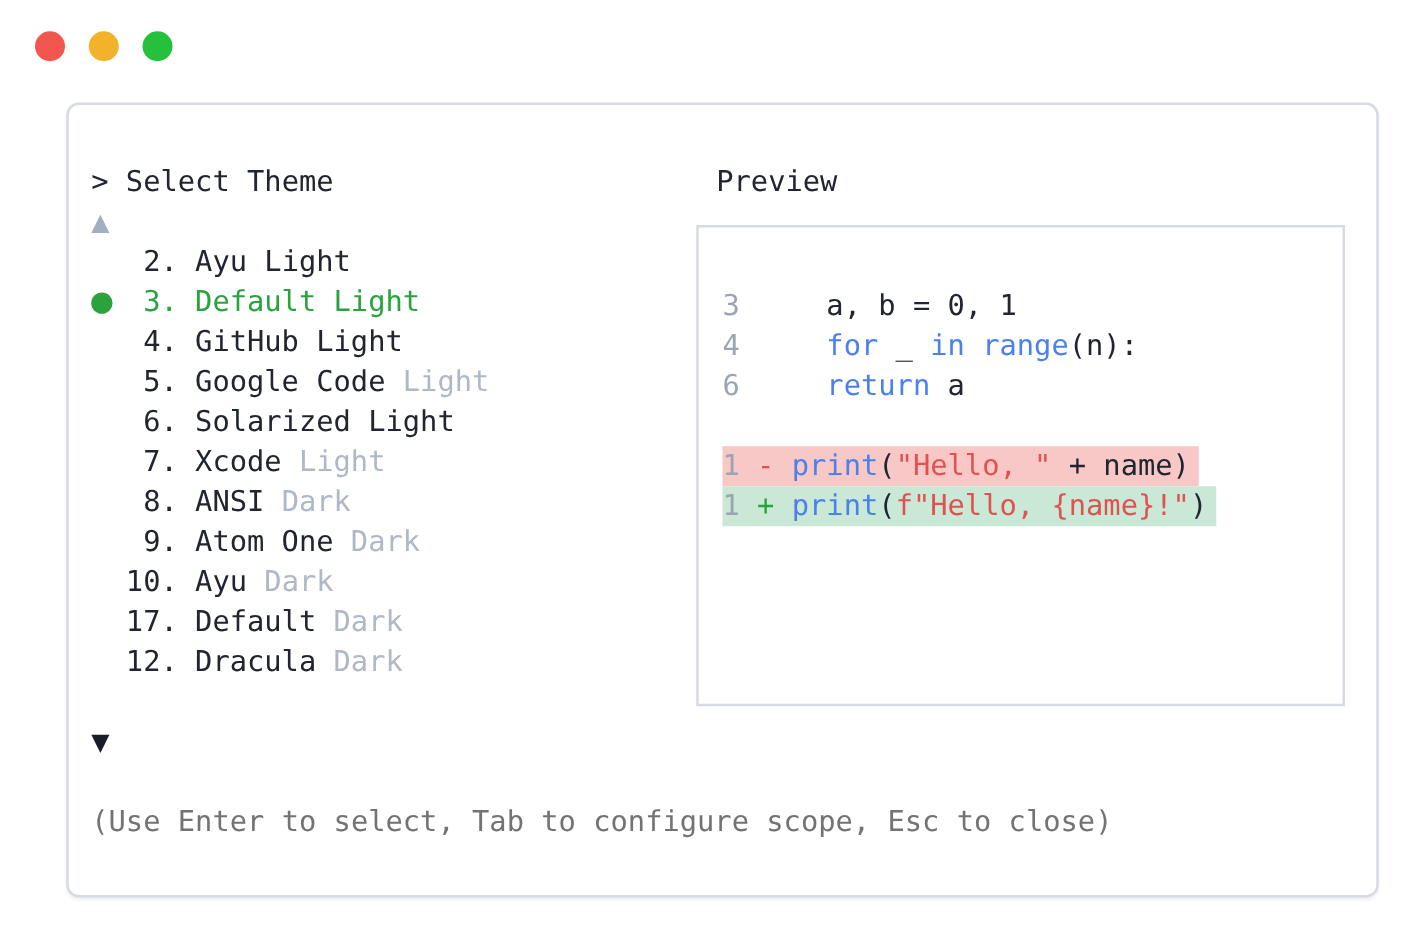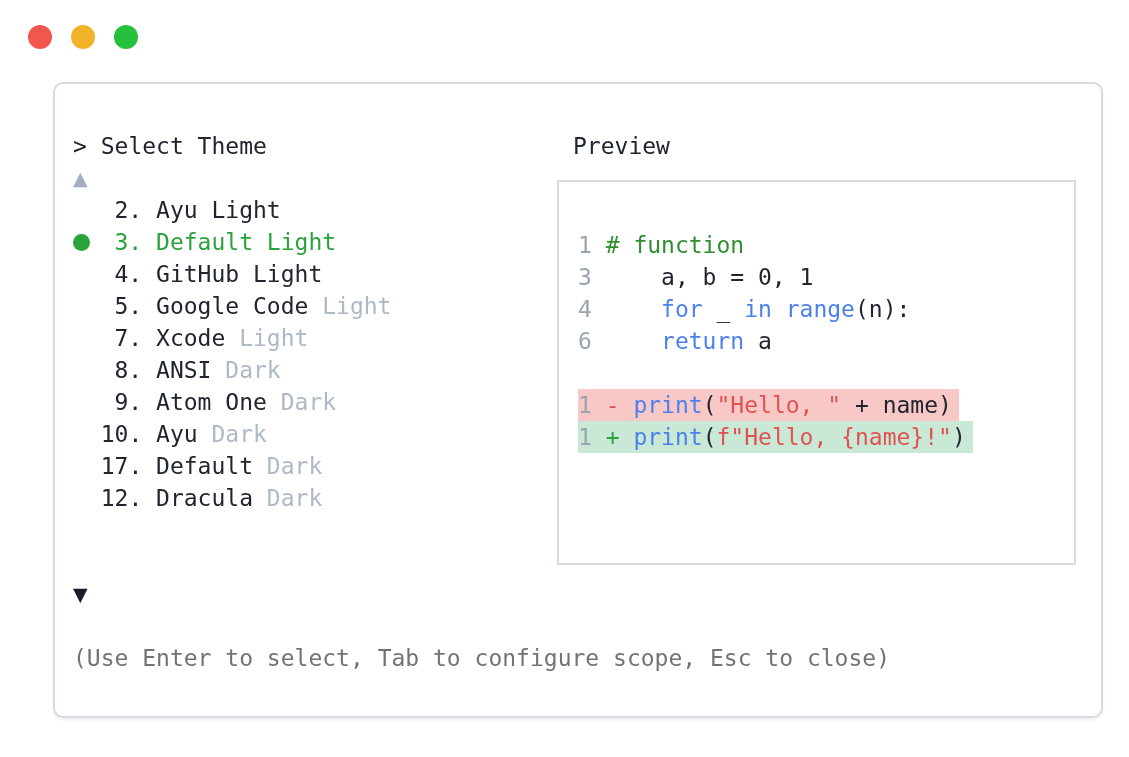--- a/index.html
+++ b/index.html
@@ -187,36 +187,36 @@
 
     <div class="prompt">&gt; Select Theme</div>
 
     <div class="scroll-up">▲</div>
 
     <div class="theme-list">
         <div class="theme-row"><span class="marker"></span><span class="num">2.</span><span class="label">Ayu <span class="variant">Light</span></span></div>
         <div class="theme-row selected"><span class="marker"><span class="bullet"></span></span><span class="num">3.</span><span class="label">Default <span class="variant">Light</span></span></div>
         <div class="theme-row"><span class="marker"></span><span class="num">4.</span><span class="label">GitHub <span class="variant">Light</span></span></div>
         <div class="theme-row"><span class="marker"></span><span class="num">5.</span><span class="label">Google Code <span class="variant muted">Light</span></span></div>
+        <div class="theme-row"><span class="marker"></span><span class="num">6.</span><span class="label">Solarized <span class="variant">Light</span></span></div>
         <div class="theme-row"><span class="marker"></span><span class="num">7.</span><span class="label">Xcode <span class="variant muted">Light</span></span></div>
         <div class="theme-row"><span class="marker"></span><span class="num">8.</span><span class="label">ANSI <span class="variant muted">Dark</span></span></div>
         <div class="theme-row"><span class="marker"></span><span class="num">9.</span><span class="label">Atom One <span class="variant muted">Dark</span></span></div>
         <div class="theme-row"><span class="marker"></span><span class="num">10.</span><span class="label">Ayu <span class="variant muted">Dark</span></span></div>
         <div class="theme-row"><span class="marker"></span><span class="num">17.</span><span class="label">Default <span class="variant muted">Dark</span></span></div>
         <div class="theme-row"><span class="marker"></span><span class="num">12.</span><span class="label">Dracula <span class="variant muted">Dark</span></span></div>
       </div>
 
     <div class="scroll-down">▼</div>
 
     <div class="footer-hint">(Use Enter to select, Tab to configure scope, Esc to close)</div>
 
     <div class="preview-title">Preview</div>
 
     <div class="preview-box">
-        <div class="code-line"><span class="line-inner"><span class="tok-ln">1</span><span class="tok-com"># function</span></span></div>
         <div class="code-line"><span class="line-inner"><span class="tok-ln">3</span><span class="tok-txt">    a, b = 0, 1</span></span></div>
         <div class="code-line"><span class="line-inner"><span class="tok-ln">4</span><span class="tok-txt">    </span><span class="tok-kw">for</span><span class="tok-txt"> _ </span><span class="tok-kw">in</span><span class="tok-txt"> </span><span class="tok-kw">range</span><span class="tok-txt">(n):</span></span></div>
         <div class="code-line"><span class="line-inner"><span class="tok-ln">6</span><span class="tok-txt">    </span><span class="tok-kw">return</span><span class="tok-txt"> a</span></span></div>
         <div class="code-line"></div>
         <div class="code-line diff-removed"><span class="line-inner"><span class="tok-ln">1</span><span class="tok-minus">- </span><span class="tok-kw">print</span><span class="tok-txt">(</span><span class="tok-str">"Hello, "</span><span class="tok-txt"> + name)</span></span></div>
         <div class="code-line diff-added"><span class="line-inner"><span class="tok-ln">1</span><span class="tok-plus">+ </span><span class="tok-kw">print</span><span class="tok-txt">(</span><span class="tok-str">f"Hello, {name}!"</span><span class="tok-txt">)</span></span></div>
       </div>
 
   </div>
 </div>

